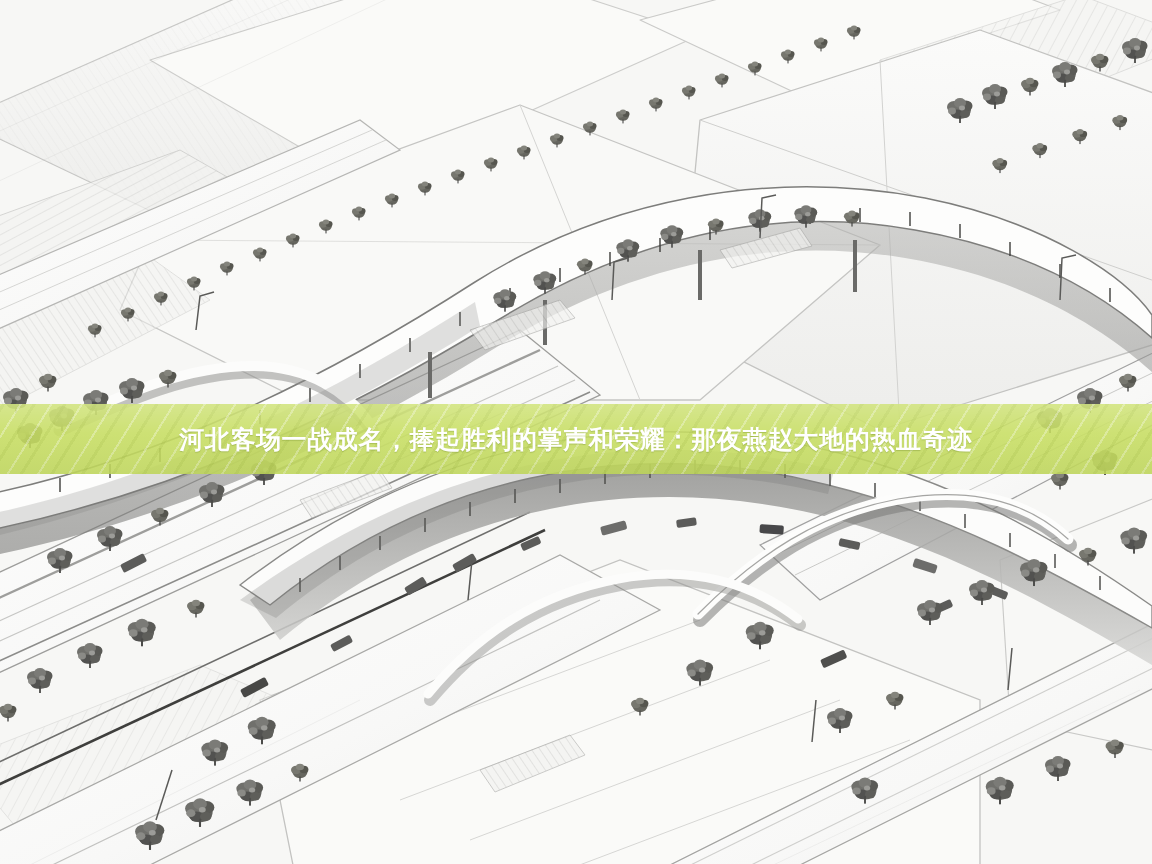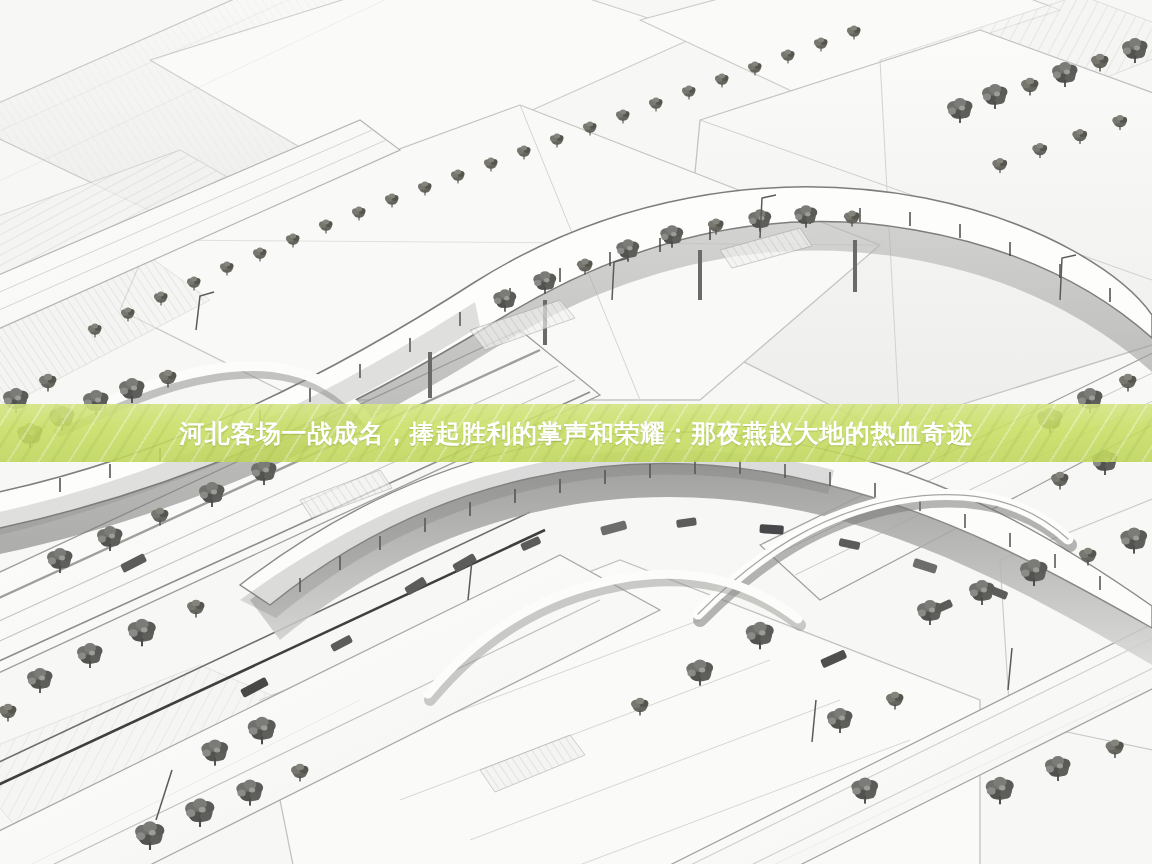--- a/index.html
+++ b/index.html
@@ -21,21 +21,21 @@
     background:#f6f6f4;
   }
   #illustration svg { display:block; width:1152px; height:864px; }
 
   
   #title-band {
     position:absolute;
     left:0;
     top:404px;
     width:1152px;
-    height:58px;
+    height:70px;
     display:flex;
     align-items:center;
     justify-content:center;
     overflow:hidden;
   }
   #band-fill {
     position:absolute;
     inset:0;
     background:#c7de62;
     opacity:.88;

